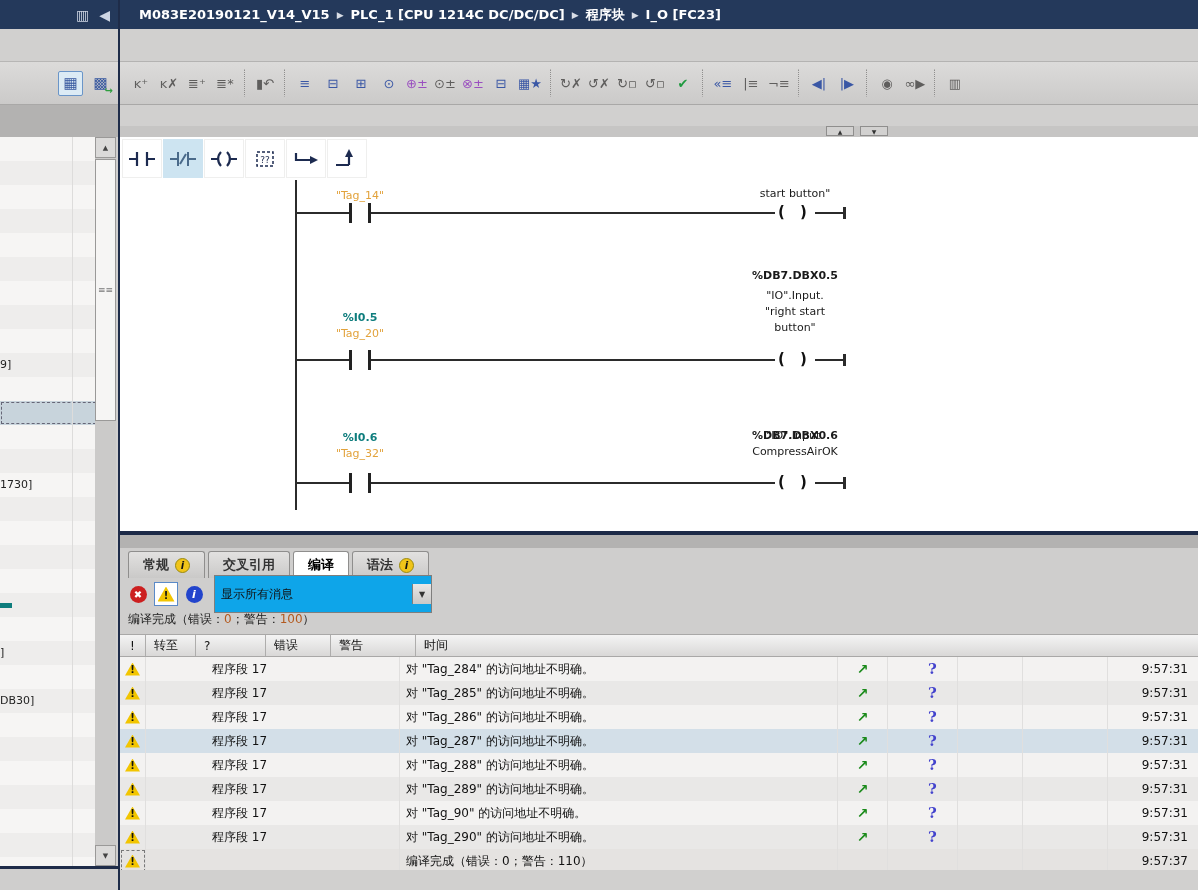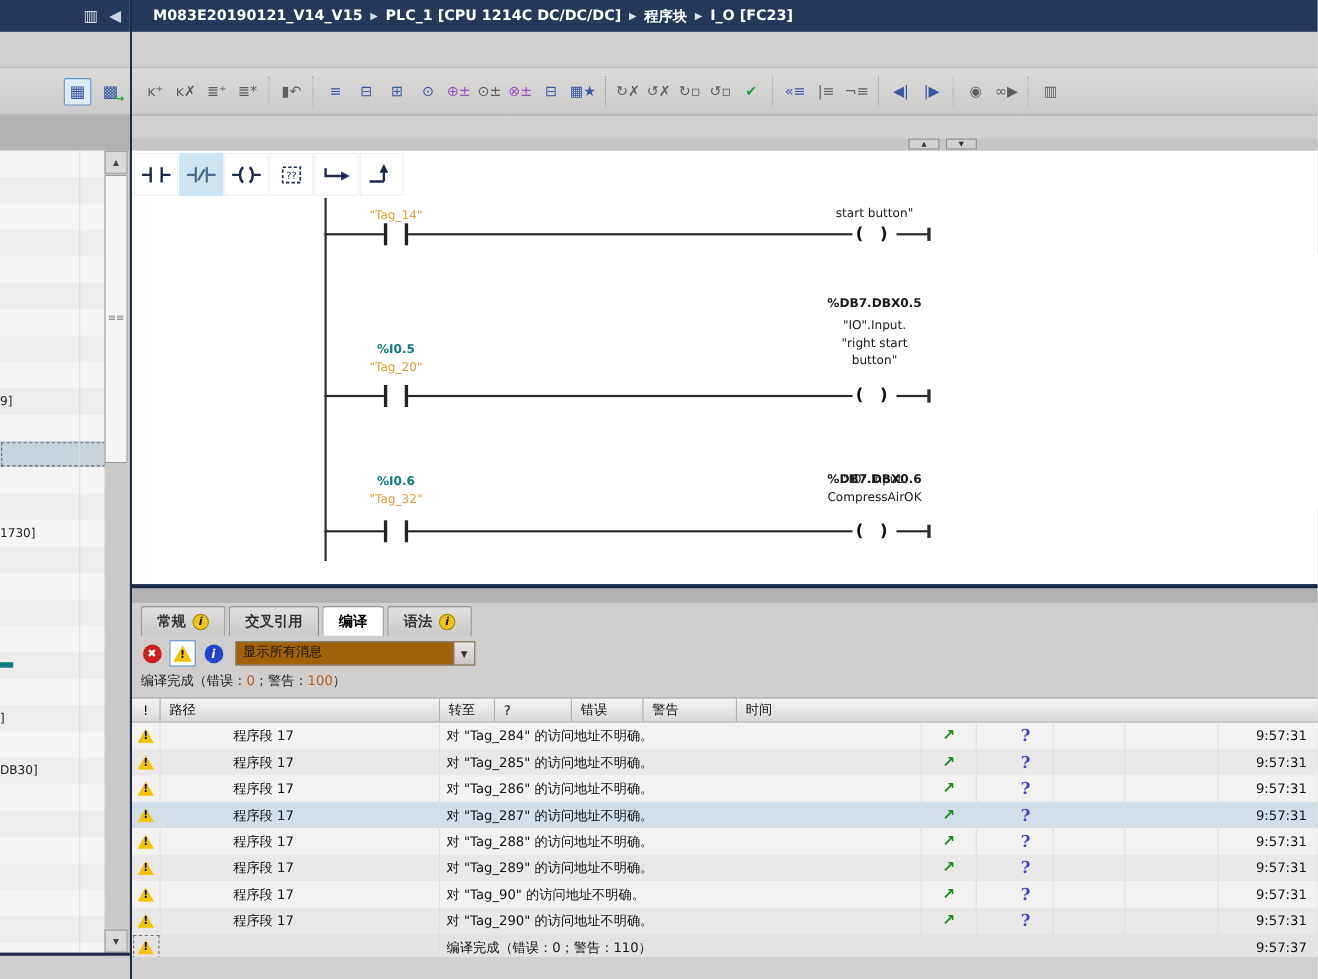--- a/index.html
+++ b/index.html
@@ -76,21 +76,21 @@
   .tab[data-active="true"]{background:#fff;color:#000}
   .tab-info{width:15px;height:15px;border-radius:50%;background:#f0c419;border:1px solid #9a8a10;color:#111;font-size:10px;font-weight:bold;font-style:italic;display:flex;align-items:center;justify-content:center}
   .tab-info:empty{display:none}
   .filter-row{position:absolute;left:6px;top:33px;height:26px;display:flex;align-items:center;gap:4px}
   .f-btn{width:24px;height:24px;display:flex;align-items:center;justify-content:center;border:1px solid transparent;background:transparent}
   .f-btn[data-active="true"]{background:#fff;border-color:#5a8ac8}
   .f-err{width:17px;height:17px;border-radius:50%;background:#cc1f1f;color:#fff;font-size:10px;font-weight:bold;display:flex;align-items:center;justify-content:center}
   .tri{position:relative;width:17px;height:15px;background:#f2c500;clip-path:polygon(50% 0,100% 100%,0 100%)}
   .tri span{position:absolute;left:0;right:0;bottom:0;text-align:center;font-size:10px;font-weight:bold;color:#111;line-height:13px}
   .f-info{width:17px;height:17px;border-radius:50%;background:#2244cc;color:#fff;font-size:11px;font-weight:bold;font-style:italic;display:flex;align-items:center;justify-content:center}
-  .dropdown{position:relative;margin-left:4px;width:218px;height:22px;background:#a16207;border:1px solid #7f7e7d;display:flex;align-items:flex-start}
+  .dropdown{position:relative;margin-left:4px;width:218px;height:38px;background:#0ea5e9;border:1px solid #7f7e7d;display:flex;align-items:center}
   .dd-value{flex:1;padding-left:6px;font-size:12px;color:#111;white-space:nowrap;overflow:hidden}
   .dd-arrow{width:19px;height:20px;background:linear-gradient(#e8e7e6,#c9c8c7);border-left:1px solid #7f7e7d;font-size:8px;color:#333;display:flex;align-items:center;justify-content:center}
   .status-line{position:absolute;left:8px;top:63px;font-size:12px;color:#222}
   .status-line .num{color:#b35a1f}
 
   .msg-header{position:absolute;left:0;top:86px;width:1078px;height:23px;display:flex;background:linear-gradient(#f4f4f4,#d9d8d7);border-top:1px solid #a9a8a7;border-bottom:1px solid #a9a8a7}
   .hcell{height:100%;border-right:1px solid #aeadac;font-size:12px;color:#111;display:flex;align-items:center;padding-left:8px;white-space:nowrap;overflow:hidden}
   .msg-rows{position:absolute;left:0;top:109px;width:1078px;height:213px;overflow:hidden;background:#f4f3f2}
   .msg-row{display:flex;height:24px;width:1078px}
   .msg-row:nth-child(odd){background:#f3f2f1}
@@ -490,21 +490,20 @@
           <span class="dd-arrow">▼</span>
         </span>
       </div>
 
       <div class="status-line">
         <span>编译完成（错误：</span><span class="num">0</span><span>；警告：</span><span class="num">100</span><span>）</span>
       </div>
 
       <div class="msg-header">
         <span class="hcell" style="width:26px;justify-content:center;padding:0">!</span>
-        <span class="hcell" style="width:254px">路径</span>
         <span class="hcell" style="width:50px">转至</span>
         <span class="hcell" style="width:70px">?</span>
         <span class="hcell" style="width:65px">错误</span>
         <span class="hcell" style="width:85px">警告</span>
         <span class="hcell" style="width:90px;border-right:none">时间</span>
       </div>
 
       <div class="msg-rows">
 
           <div class="msg-row" data-state="">

